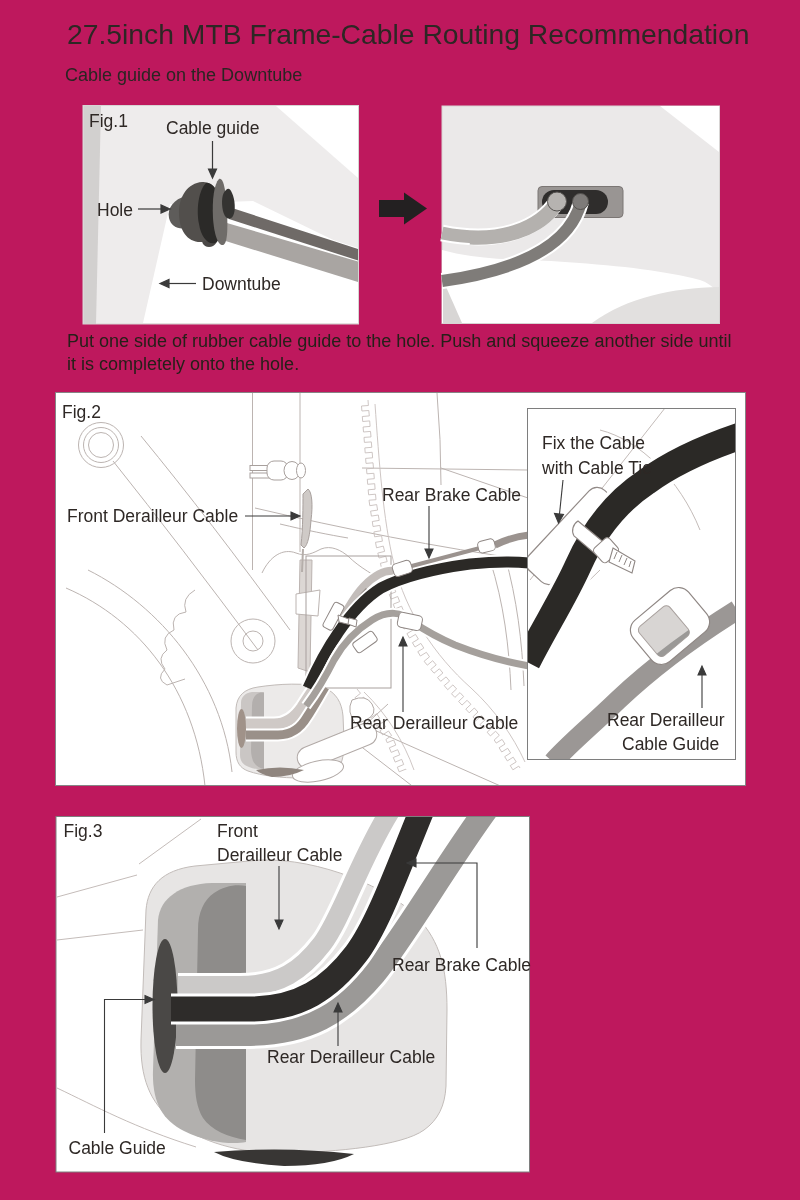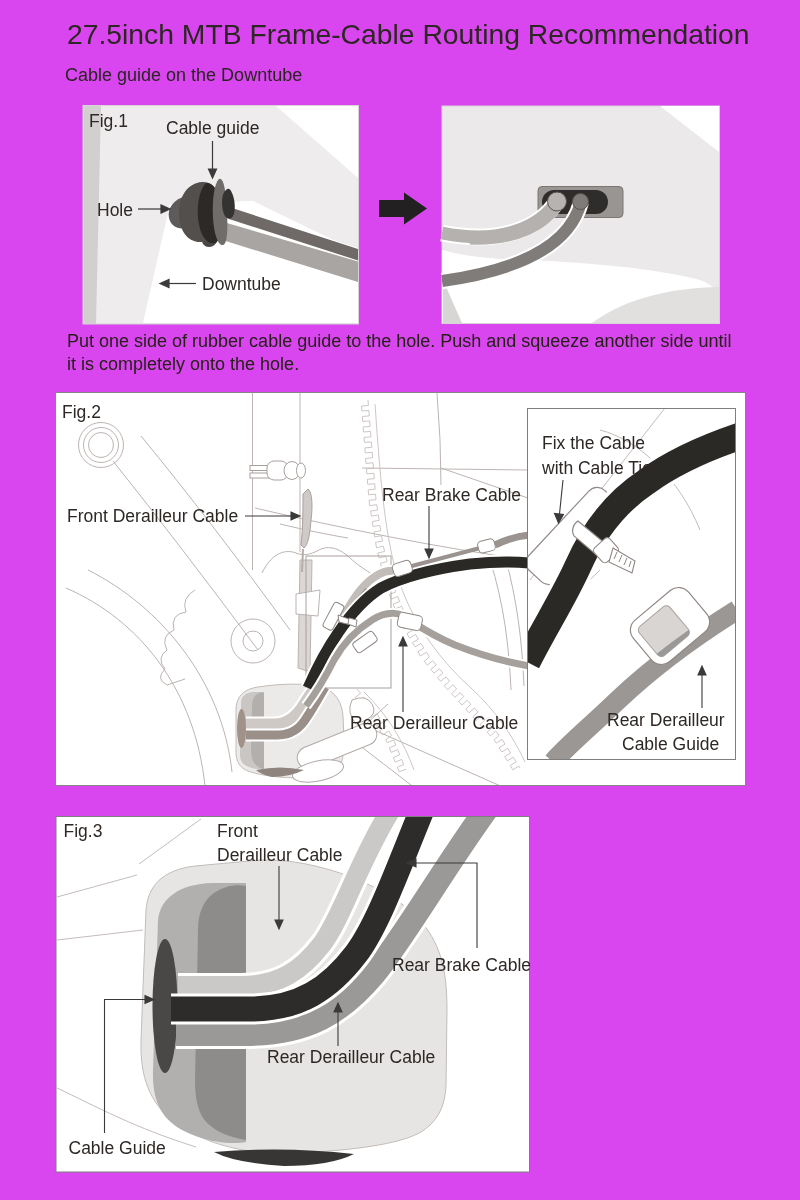--- a/index.html
+++ b/index.html
@@ -1,16 +1,16 @@
 <!DOCTYPE html>
 <html><head>
 <meta charset="utf-8">
 <style>
   html,body{margin:0;padding:0;background:#fff;}
-  #page{position:relative;width:800px;height:1200px;background:#d946ef;overflow:hidden;
+  #page{position:relative;width:800px;height:1200px;background:#be185d;overflow:hidden;
         font-family:"Liberation Sans",sans-serif;}
   svg{position:absolute;left:0;top:0;}
 </style>
 </head>
 <body>
 <div id="page">
 <svg width="800" height="1200" viewBox="0 0 800 1200" font-family="Liberation Sans">
 
 <g id="header">
   <text x="67" y="44" font-size="28.3" fill="#2d2724">27.5inch MTB Frame-Cable Routing Recommendation</text>

